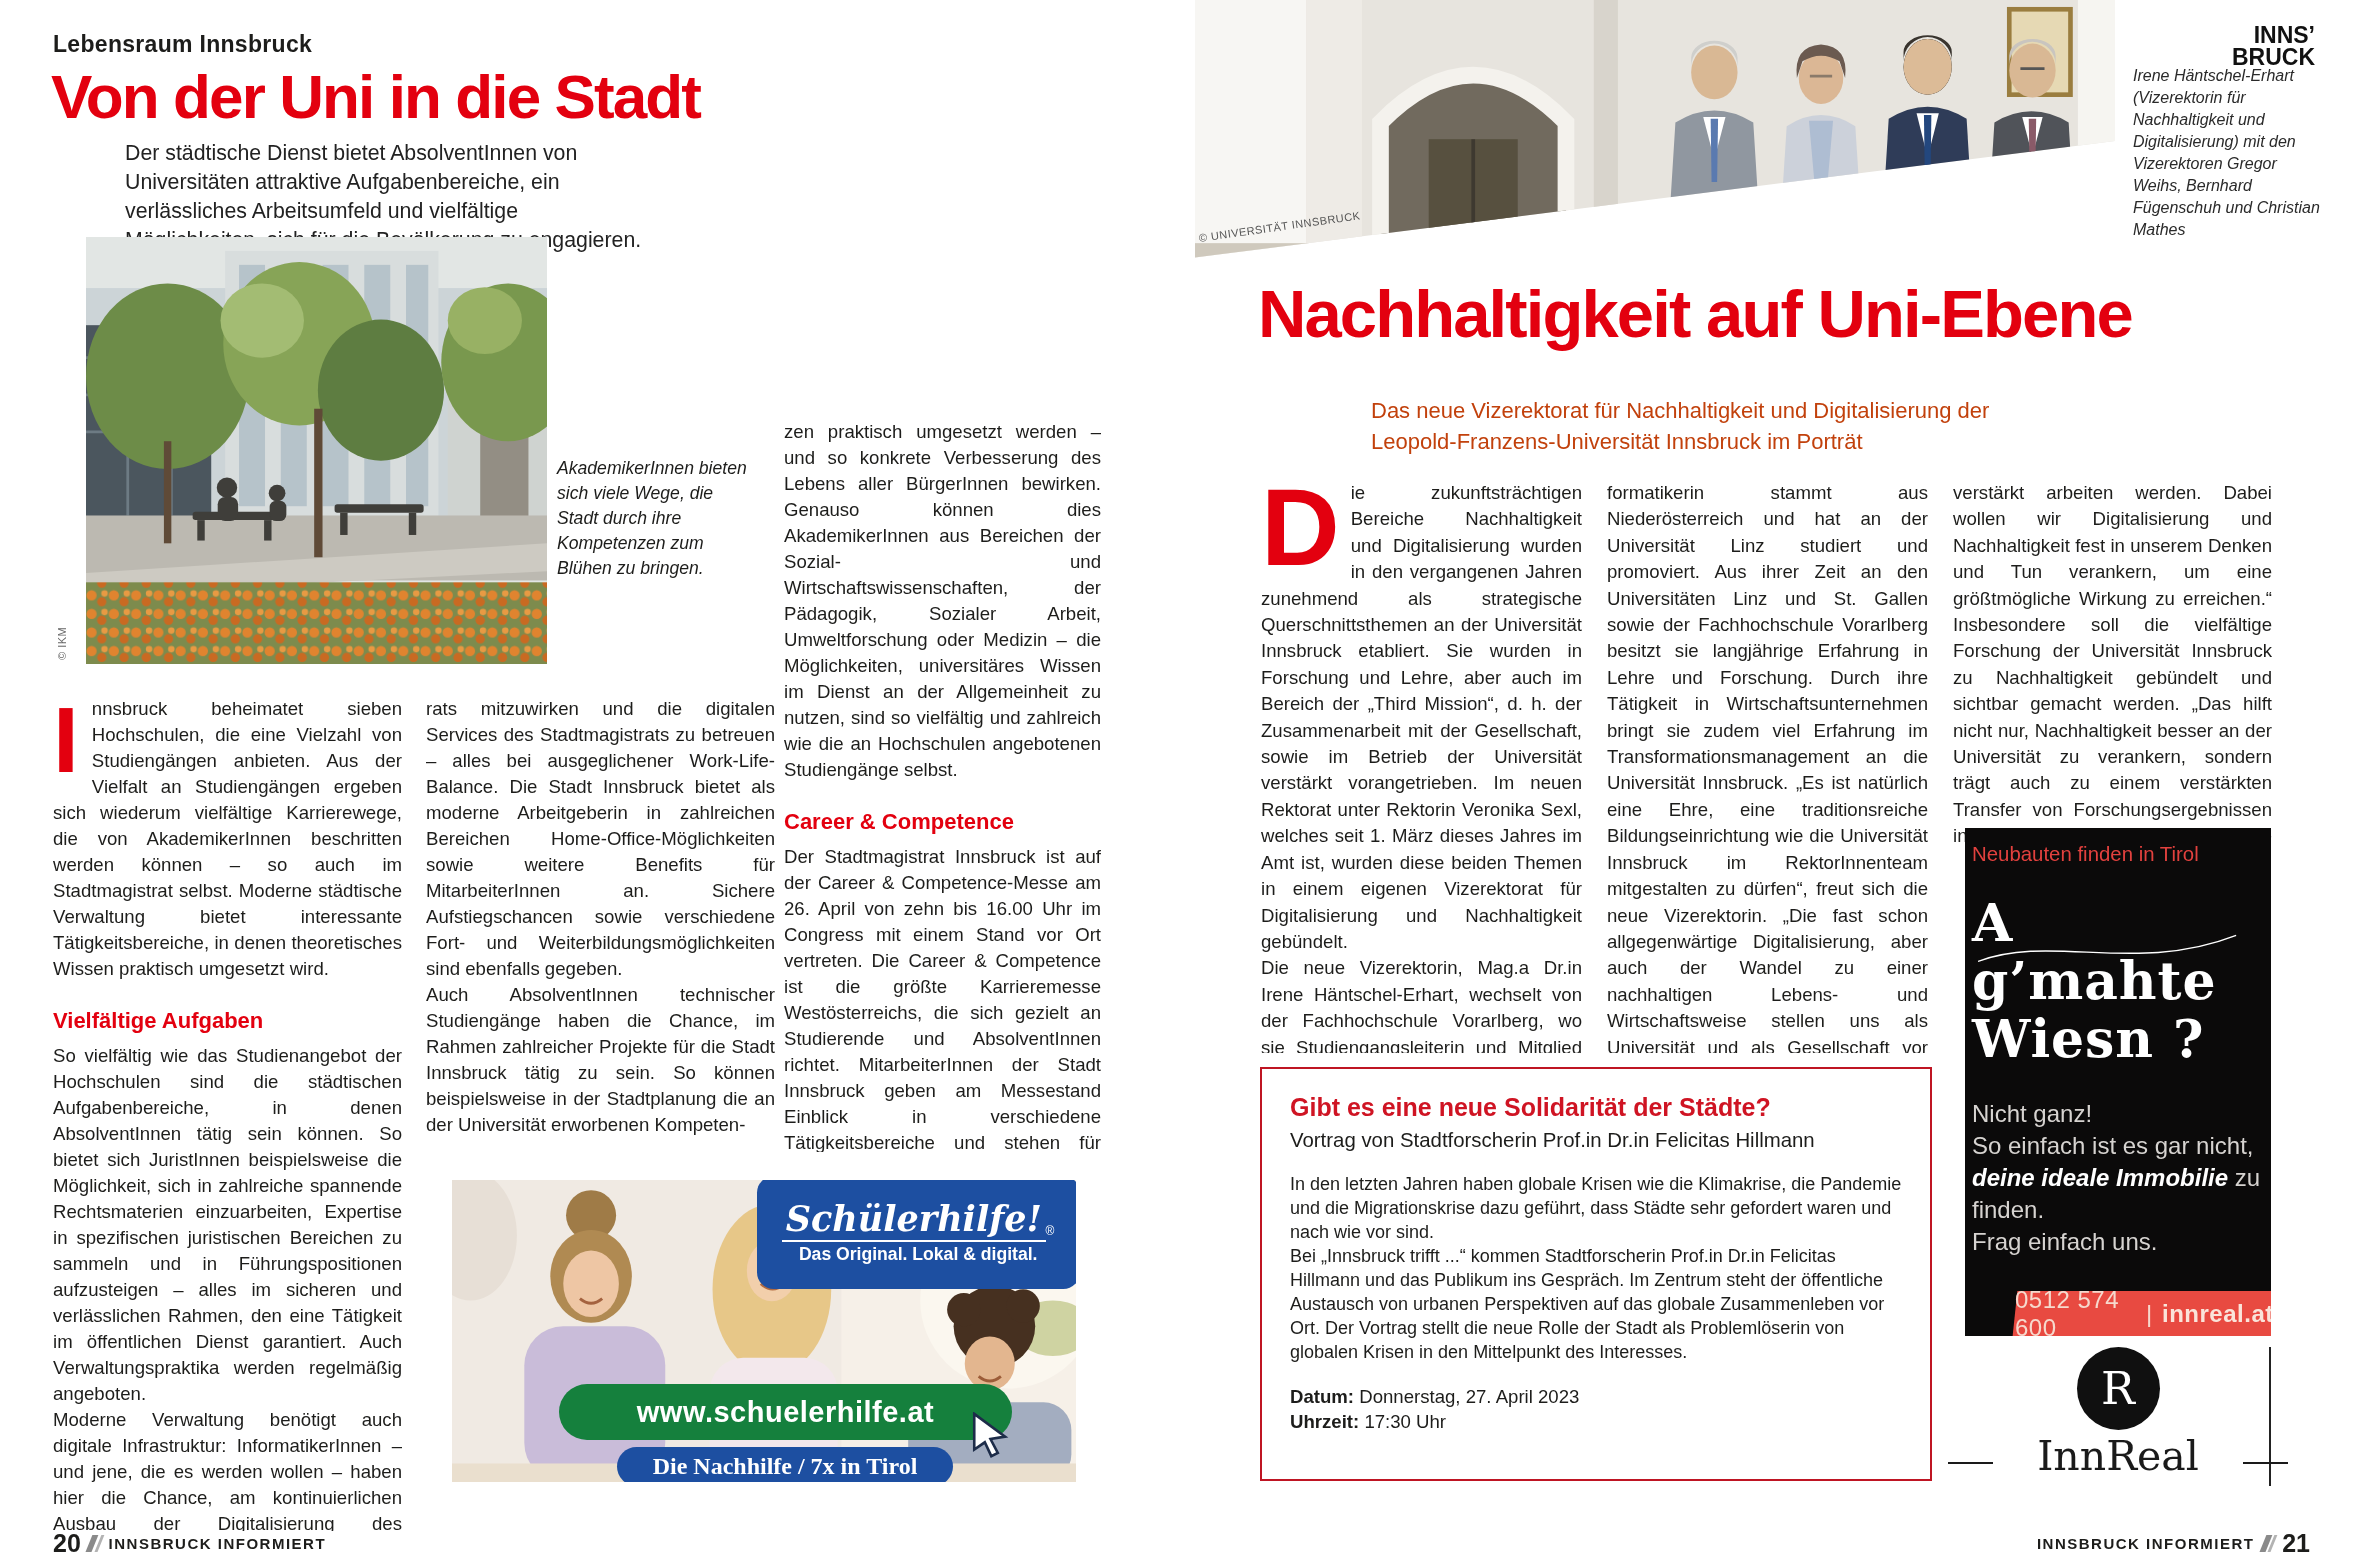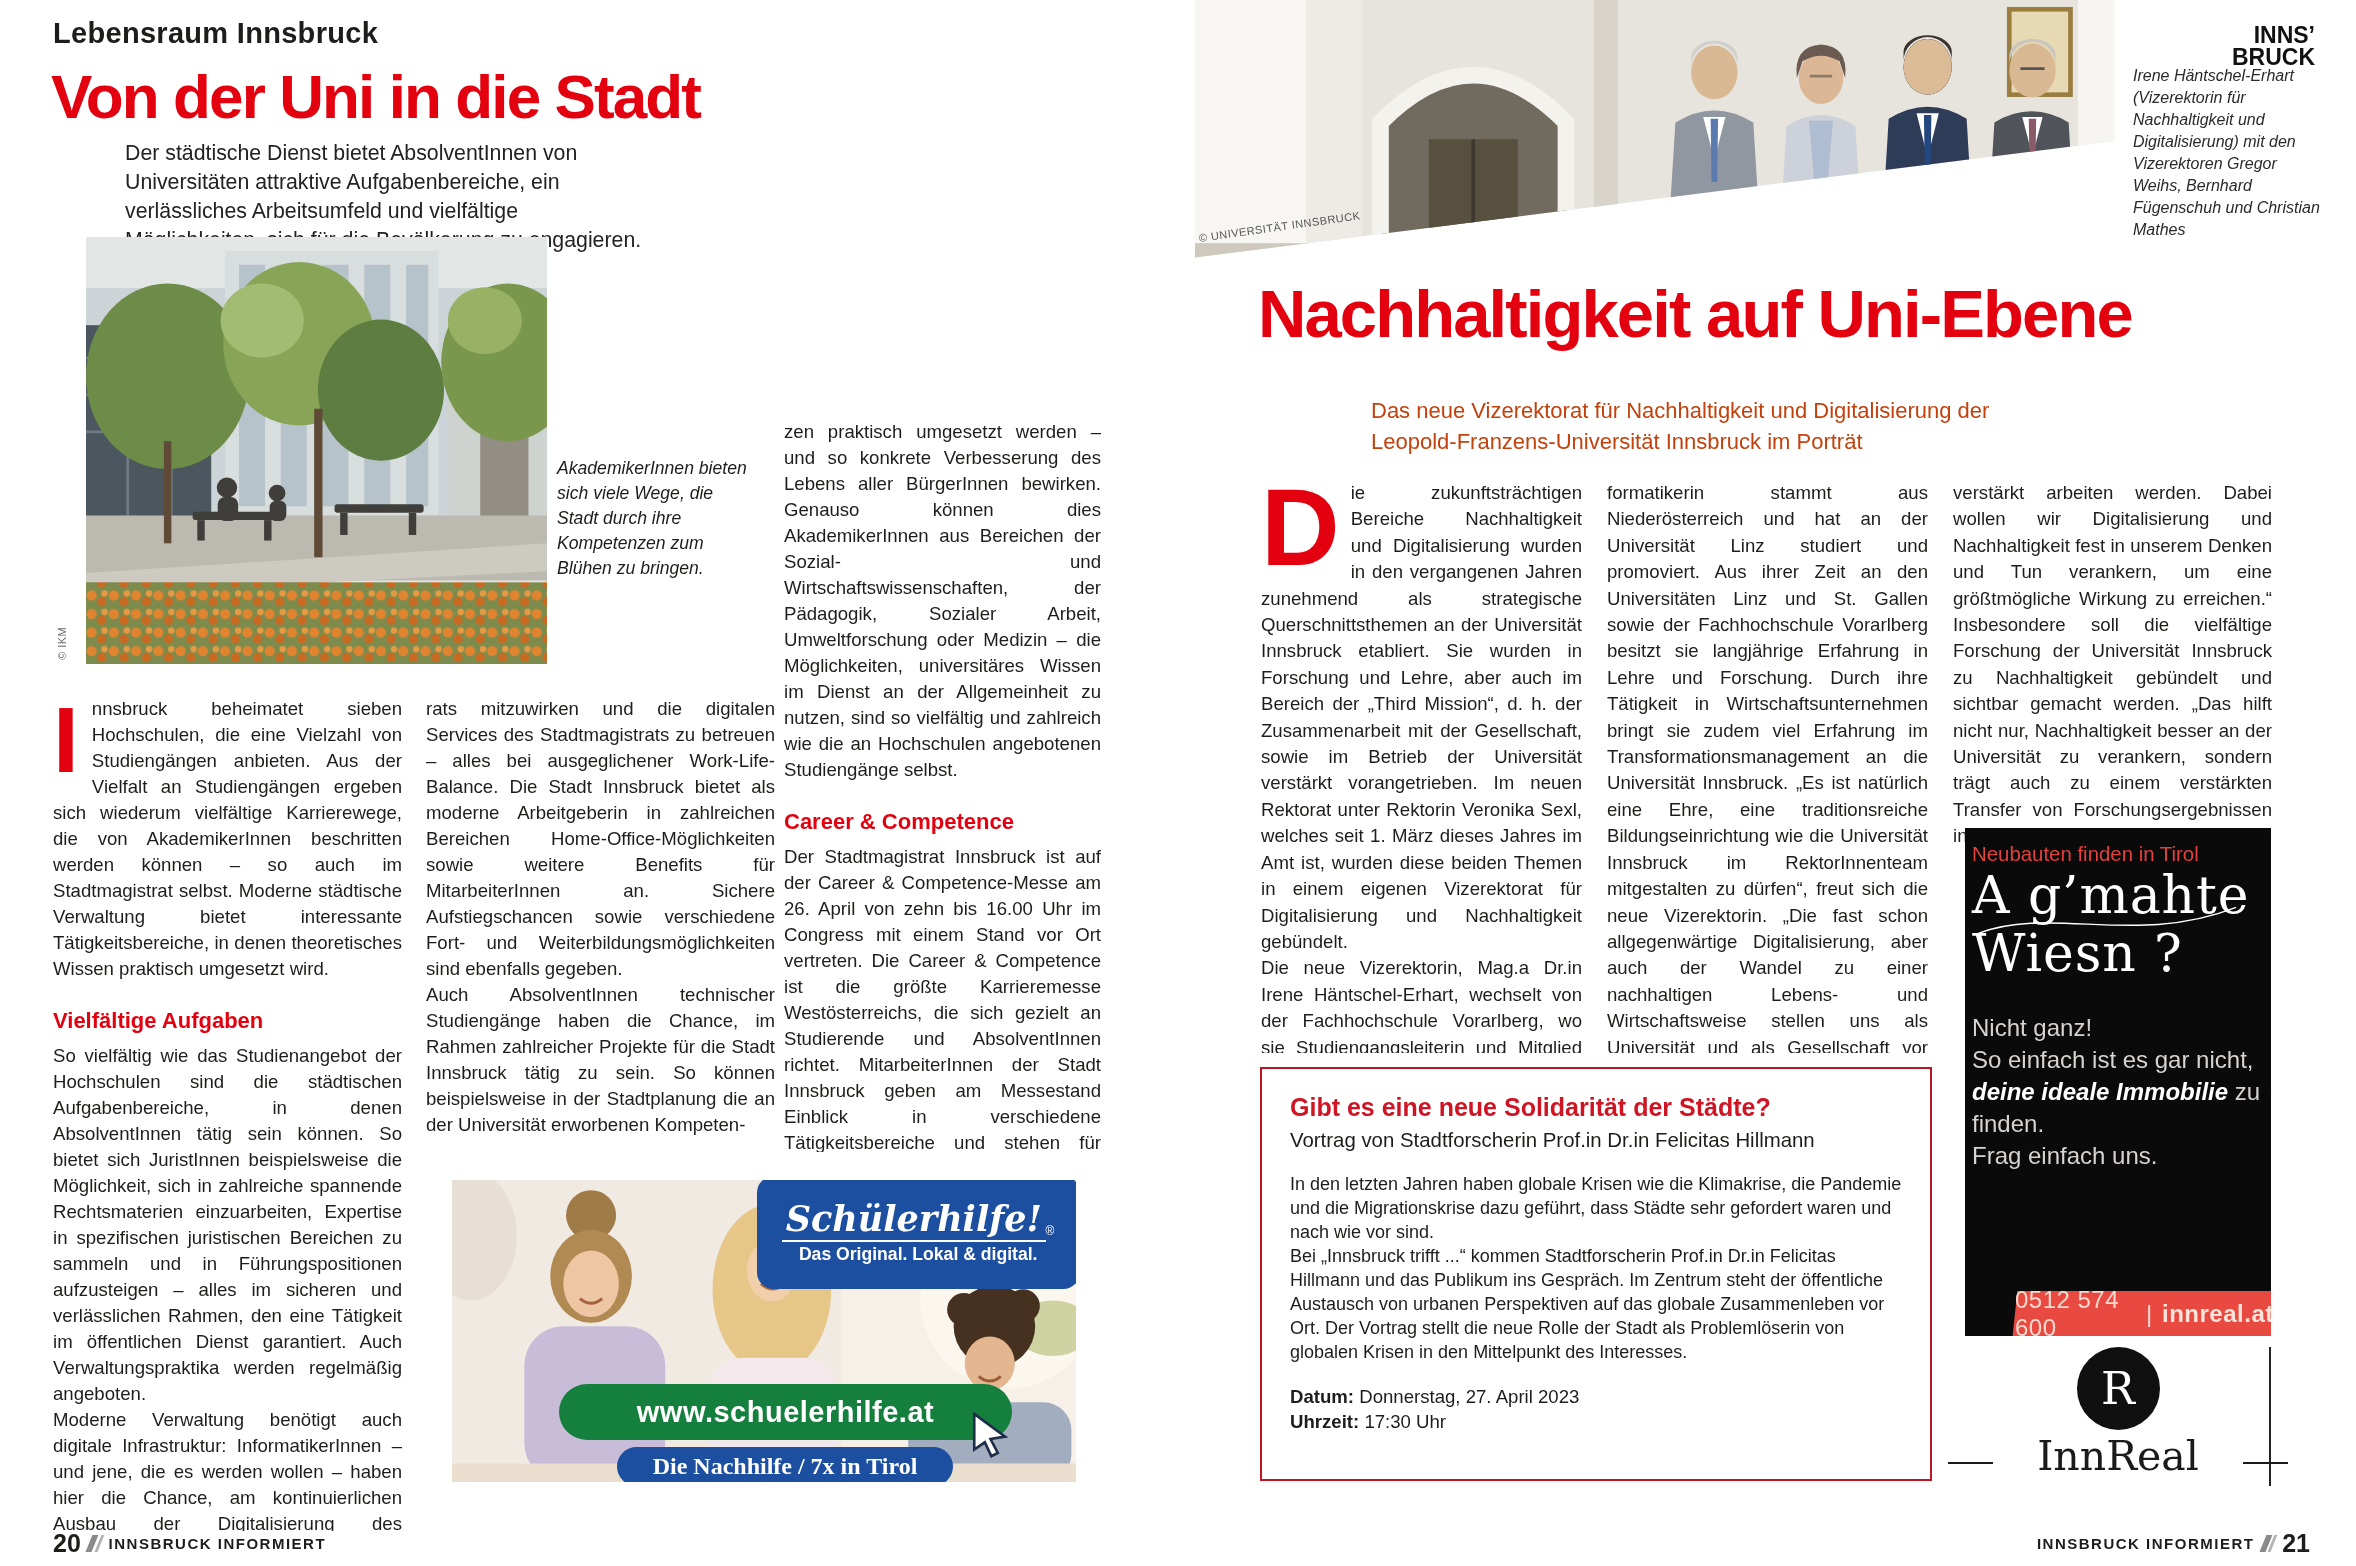--- a/index.html
+++ b/index.html
@@ -1,21 +1,21 @@
 <!DOCTYPE html>
 <html style="font-size:15px"><head>
 <meta charset="utf-8">
 <style>
   html,body{margin:0;padding:0;background:#777;}
   .spread{position:relative;width:2356px;height:1567px;background:#ffffff;
           font-family:"Liberation Sans",sans-serif;color:#1d1d1b;overflow:hidden;}
   .abs{position:absolute;}
 
   
-  #kicker-left{left:53px;top:17px;font-size:29px;font-weight:bold;letter-spacing:0.3px;}
+  #kicker-left{left:53px;top:31px;font-size:23px;font-weight:bold;letter-spacing:0.3px;}
   #title-left{left:51px;top:61px;font-size:62px;font-weight:bold;color:#e3000f;letter-spacing:-1.9px;white-space:nowrap;}
   #standfirst-left{left:125px;top:139px;width:527px;font-size:21.3px;line-height:29px;color:#222;}
   #photo-left{left:86px;top:237px;width:461px;height:427px;overflow:hidden;}
   #credit-left{left:56px;top:660px;transform:rotate(-90deg);transform-origin:0 0;font-size:11px;color:#666;letter-spacing:0.5px;white-space:nowrap;}
   #caption-left{left:557px;top:456px;width:202px;font-size:17.6px;line-height:25px;font-style:italic;color:#1d1d1b;}
 
   .bodycol{text-align:justify;font-size:18.6px;line-height:26px;overflow:hidden;}
   .bodycol p{margin:0;}
   #colL1{left:53px;top:696px;width:349px;height:835px;}
   #colL2{left:426px;top:696px;width:349px;height:468px;}
@@ -58,21 +58,21 @@
   .eb-sub{font-weight:bold;font-size:21.3px;margin:0 0 6.5px 0;}
   .eb-speaker{font-size:20.4px;margin:0 0 20.4px 0;}
   .eb-body{font-size:18px;line-height:24px;margin:0;}
   .eb-details{margin-top:20.4px;font-size:18.6px;line-height:25px;}
   .eb-details b{font-weight:bold;}
 
   
   #ad-innreal{left:1965px;top:828px;width:306px;height:508px;background:#0b0a0a;box-sizing:border-box;
               padding:15px 7px;overflow:hidden;}
   .ir-kicker{color:#e2413e;font-size:20.4px;}
-  .ir-head{font-family:"DejaVu Serif",serif;color:#fff;font-size:52px;line-height:58px;font-weight:normal;letter-spacing:0.9px;position:relative;}
+  .ir-head{font-family:"DejaVu Serif",serif;color:#fff;font-size:52px;line-height:58px;margin-top:28px;font-weight:bold;letter-spacing:0.9px;position:relative;}
   .ir-swoosh{position:absolute;left:5.6px;top:32px;pointer-events:none;}
   .ir-body{color:#d6d3d0;font-size:24px;line-height:32px;margin-top:30px;}
   .ir-em{color:#fff;font-weight:bold;font-style:italic;}
   .ir-banner{position:absolute;left:50px;right:-2.8px;bottom:0;height:45px;background:#e84a41;transform:skewX(-6deg);
              display:flex;align-items:center;justify-content:center;gap:9.3px;}
   .ir-banner .inner{transform:skewX(6deg);font-size:24px;color:#f6d9cd;letter-spacing:0.5px;display:flex;gap:9.3px;align-items:center;}
   .ir-domain{font-weight:bold;color:#fae4da;}
 
   #innreal-logo{left:1965px;top:1347px;width:306px;height:147px;}
   .ir-frame-v{position:absolute;right:0;top:0;width:1.9px;height:139px;background:#222;}

